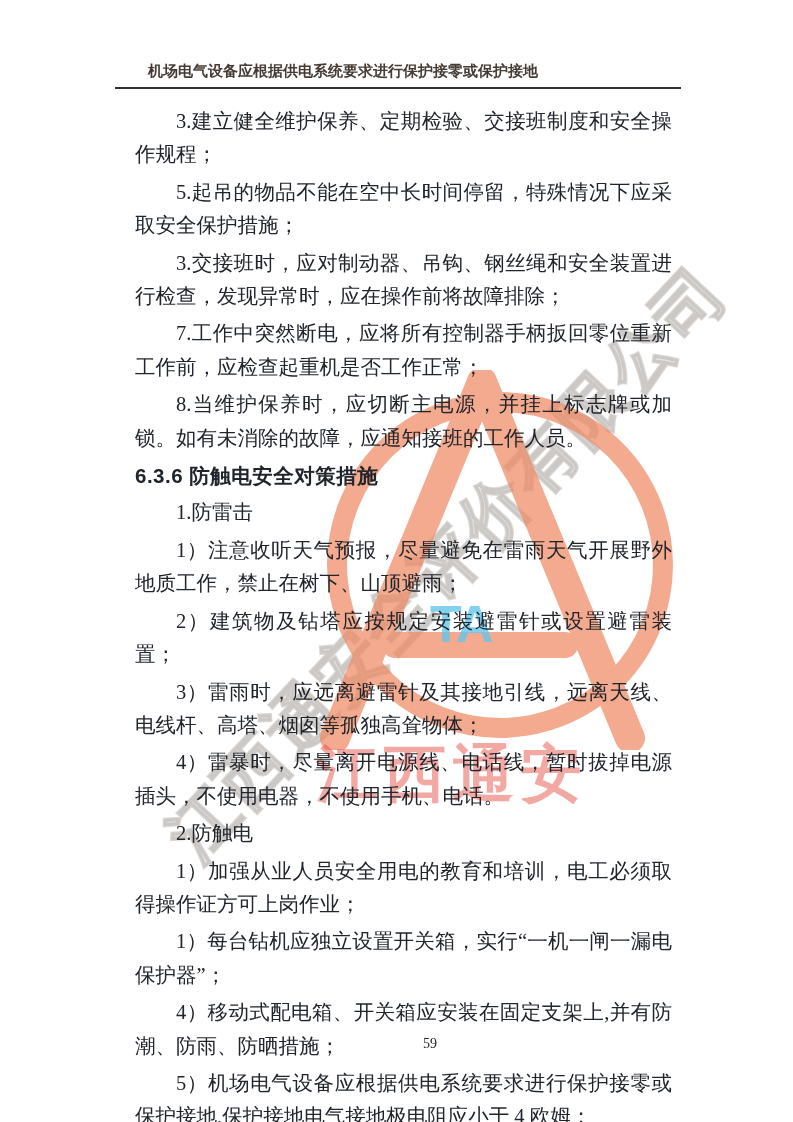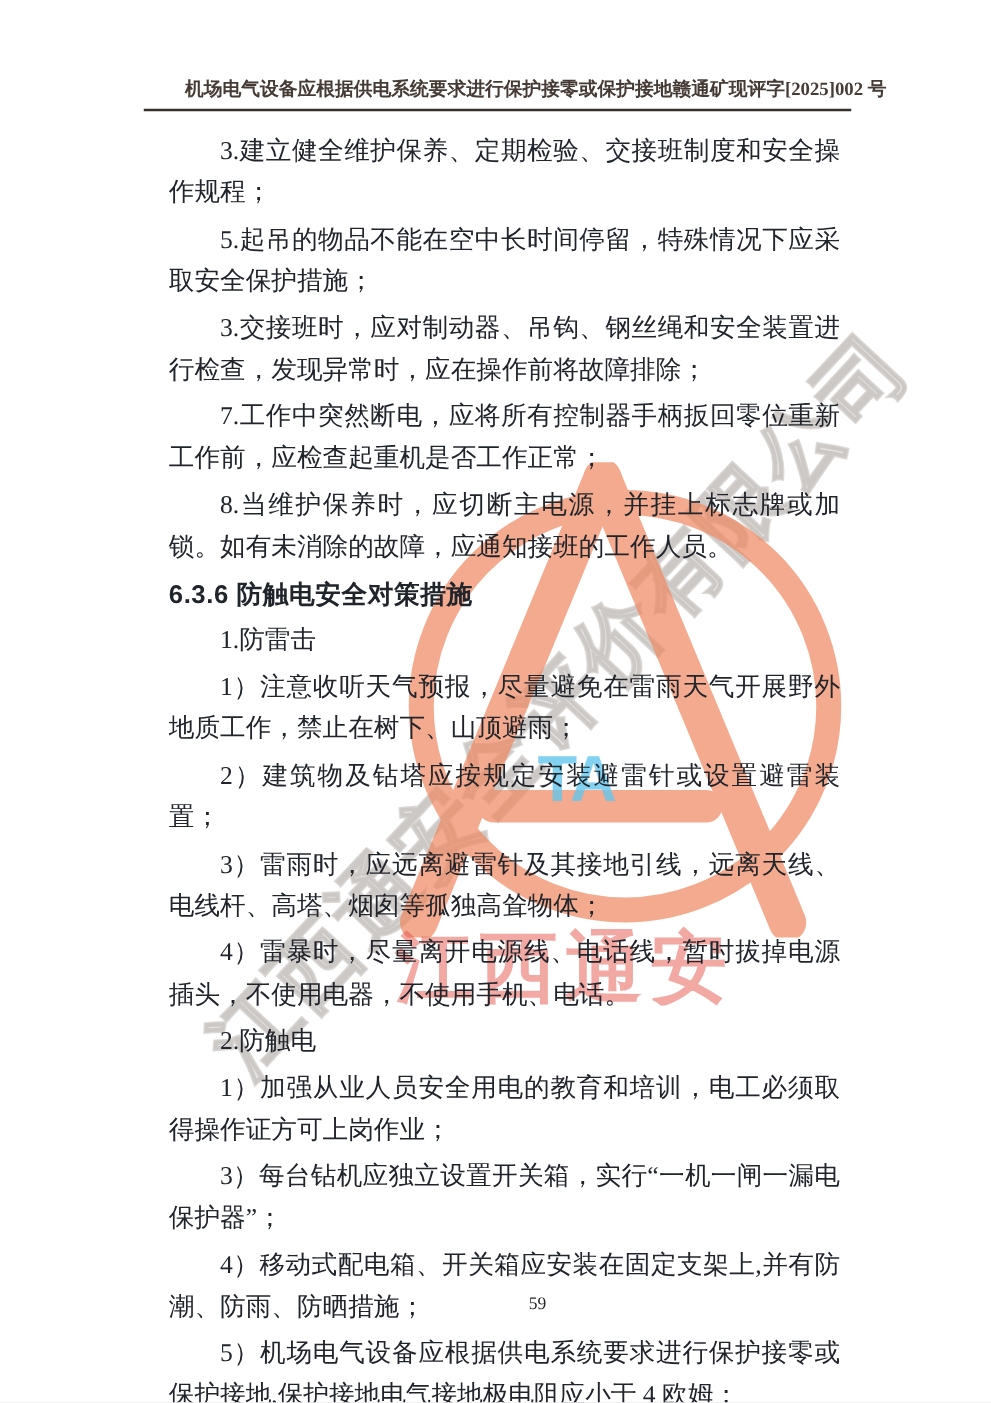--- a/index.html
+++ b/index.html
@@ -83,38 +83,37 @@
       <path d="M 85 275 L 255 275" fill="none" stroke="#ef8a64" stroke-width="26" stroke-linecap="round"></path>
     </svg>
 
     <div class="wm-ta">TA</div>
 
     <div class="wm-red">江西通安</div>
   </div>
 
   <div class="header">
     <span class="h-left">机场电气设备应根据供电系统要求进行保护接零或保护接地</span>
-    <span class="h-right">赣通矿现评字[2025]002 号</span>
   </div>
 
   <div class="content">
 
   <p class="para">3.建立健全维护保养、定期检验、交接班制度和安全操作规程；</p>
       <p class="para">5.起吊的物品不能在空中长时间停留，特殊情况下应采取安全保护措施；</p>
       <p class="para">3.交接班时，应对制动器、吊钩、钢丝绳和安全装置进行检查，发现异常时，应在操作前将故障排除；</p>
       <p class="para">7.工作中突然断电，应将所有控制器手柄扳回零位重新工作前，应检查起重机是否工作正常；</p>
       <p class="para">8.当维护保养时，应切断主电源，并挂上标志牌或加锁。如有未消除的故障，应通知接班的工作人员。</p>
       <p class="heading">6.3.6 防触电安全对策措施</p>
       <p class="para">1.防雷击</p>
       <p class="para">1）注意收听天气预报，尽量避免在雷雨天气开展野外地质工作，禁止在树下、山顶避雨；</p>
       <p class="para">2）建筑物及钻塔应按规定安装避雷针或设置避雷装置；</p>
       <p class="para">3）雷雨时，应远离避雷针及其接地引线，远离天线、电线杆、高塔、烟囱等孤独高耸物体；</p>
       <p class="para">4）雷暴时，尽量离开电源线、电话线，暂时拔掉电源插头，不使用电器，不使用手机、电话。</p>
       <p class="para">2.防触电</p>
       <p class="para">1）加强从业人员安全用电的教育和培训，电工必须取得操作证方可上岗作业；</p>
-      <p class="para">3）每台钻机应独立设置开关箱，实行“一机一闸一漏电保护器”；</p>
+      <p class="para">1）每台钻机应独立设置开关箱，实行“一机一闸一漏电保护器”；</p>
       <p class="para">4）移动式配电箱、开关箱应安装在固定支架上,并有防潮、防雨、防晒措施；</p>
       <p class="para">5）机场电气设备应根据供电系统要求进行保护接零或保护接地,保护接地电气接地极电阻应小于 4 欧姆；</p>
     </div>
 
   <div class="footer">59</div>
 
 </div>
 
 </body></html>

